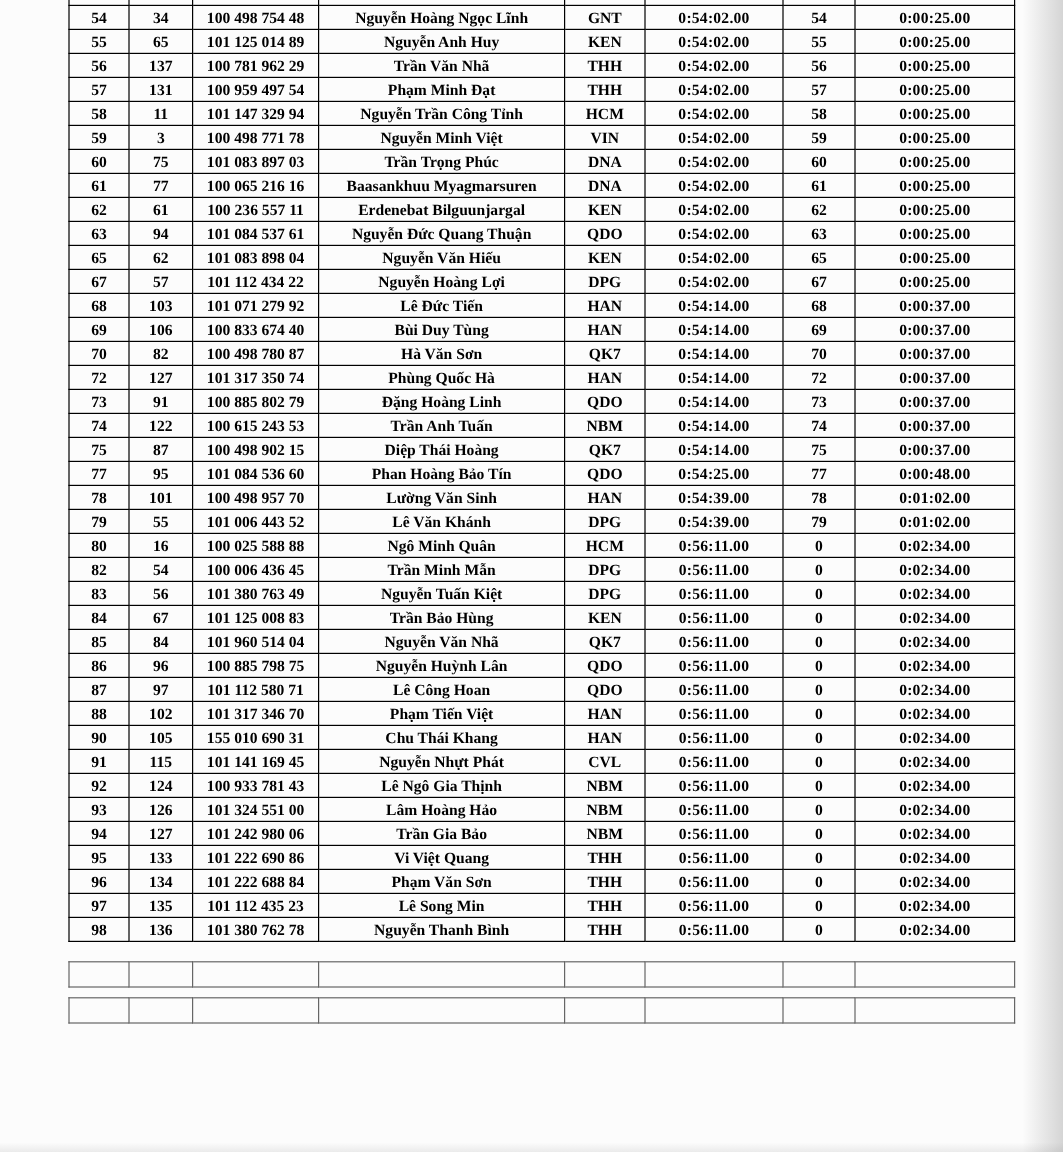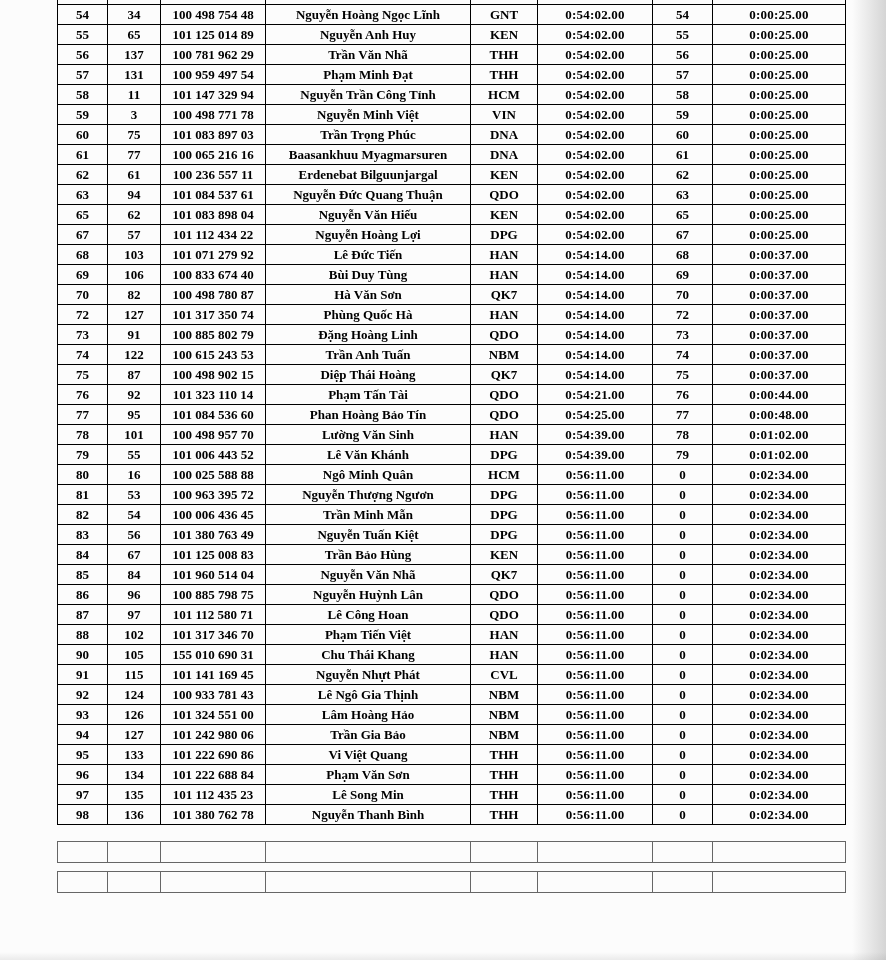--- a/index.html
+++ b/index.html
@@ -254,30 +254,20 @@
           <td class="col-rank">75</td>
           <td class="col-bib">87</td>
           <td class="col-id">100 498 902 15</td>
           <td class="col-name">Diệp Thái Hoàng</td>
           <td class="col-team">QK7</td>
           <td class="col-time">0:54:14.00</td>
           <td class="col-rank2">75</td>
           <td class="col-gap">0:00:37.00</td>
         </tr>
         <tr>
-          <td class="col-rank">76</td>
-          <td class="col-bib">92</td>
-          <td class="col-id">101 323 110 14</td>
-          <td class="col-name">Phạm Tấn Tài</td>
-          <td class="col-team">QDO</td>
-          <td class="col-time">0:54:21.00</td>
-          <td class="col-rank2">76</td>
-          <td class="col-gap">0:00:44.00</td>
-        </tr>
-        <tr>
           <td class="col-rank">77</td>
           <td class="col-bib">95</td>
           <td class="col-id">101 084 536 60</td>
           <td class="col-name">Phan Hoàng Bảo Tín</td>
           <td class="col-team">QDO</td>
           <td class="col-time">0:54:25.00</td>
           <td class="col-rank2">77</td>
           <td class="col-gap">0:00:48.00</td>
         </tr>
         <tr>
@@ -299,30 +289,20 @@
           <td class="col-time">0:54:39.00</td>
           <td class="col-rank2">79</td>
           <td class="col-gap">0:01:02.00</td>
         </tr>
         <tr>
           <td class="col-rank">80</td>
           <td class="col-bib">16</td>
           <td class="col-id">100 025 588 88</td>
           <td class="col-name">Ngô Minh Quân</td>
           <td class="col-team">HCM</td>
-          <td class="col-time">0:56:11.00</td>
-          <td class="col-rank2">0</td>
-          <td class="col-gap">0:02:34.00</td>
-        </tr>
-        <tr>
-          <td class="col-rank">81</td>
-          <td class="col-bib">53</td>
-          <td class="col-id">100 963 395 72</td>
-          <td class="col-name">Nguyễn Thượng Ngươn</td>
-          <td class="col-team">DPG</td>
           <td class="col-time">0:56:11.00</td>
           <td class="col-rank2">0</td>
           <td class="col-gap">0:02:34.00</td>
         </tr>
         <tr>
           <td class="col-rank">82</td>
           <td class="col-bib">54</td>
           <td class="col-id">100 006 436 45</td>
           <td class="col-name">Trần Minh Mẫn</td>
           <td class="col-team">DPG</td>

